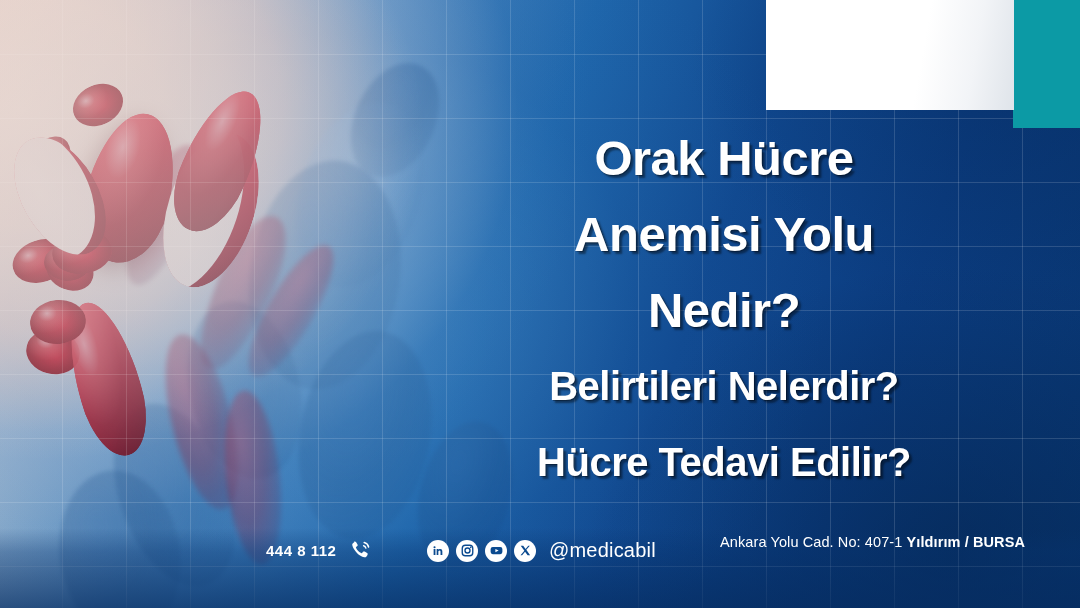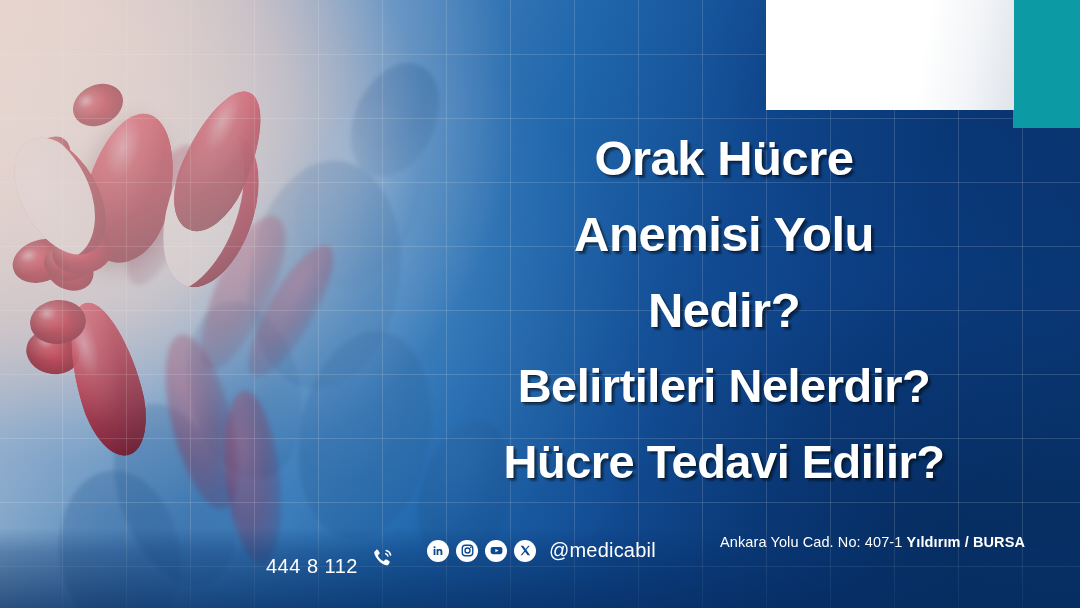--- a/index.html
+++ b/index.html
@@ -135,42 +135,41 @@
     width: 648px;
     text-align: center;
     color: #ffffff;
     font-weight: 700;
     font-size: 49px;
     line-height: 76px;
     letter-spacing: -0.5px;
     text-shadow: 3px 3px 2px rgba(0,0,0,0.42), 1px 1px 0 rgba(0,0,0,0.3);
   }
   .headline .hl { display: block; white-space: nowrap; }
-  .hl-4, .hl-5 { font-size: 47px; }
+  .hl-4, .hl-5 { font-size: 40px; }
 
   
   .bottom-bar {
     position: absolute;
     left: 0; bottom: 0;
     width: 1080px; height: 80px;
     background: linear-gradient(180deg, rgba(8,56,118,0.0) 0%, rgba(7,51,110,0.35) 30%, rgba(6,45,98,0.72) 100%);
   }
   .phone-group {
     position: absolute;
     left: 266px; top: 538px;
     display: flex;
     align-items: center;
     gap: 12px;
   }
   .phone-num {
     color: #ffffff;
-    font-size: 20px;
-    font-weight: 400;
+    font-size: 15px;
+    font-weight: 700;
     letter-spacing: .5px;
-    margin-top: 17px;
   }
   .social-group {
     position: absolute;
     left: 427px; top: 539px;
     display: flex;
     align-items: center;
     gap: 7px;
   }
   .sicon {
     width: 22px; height: 22px;

